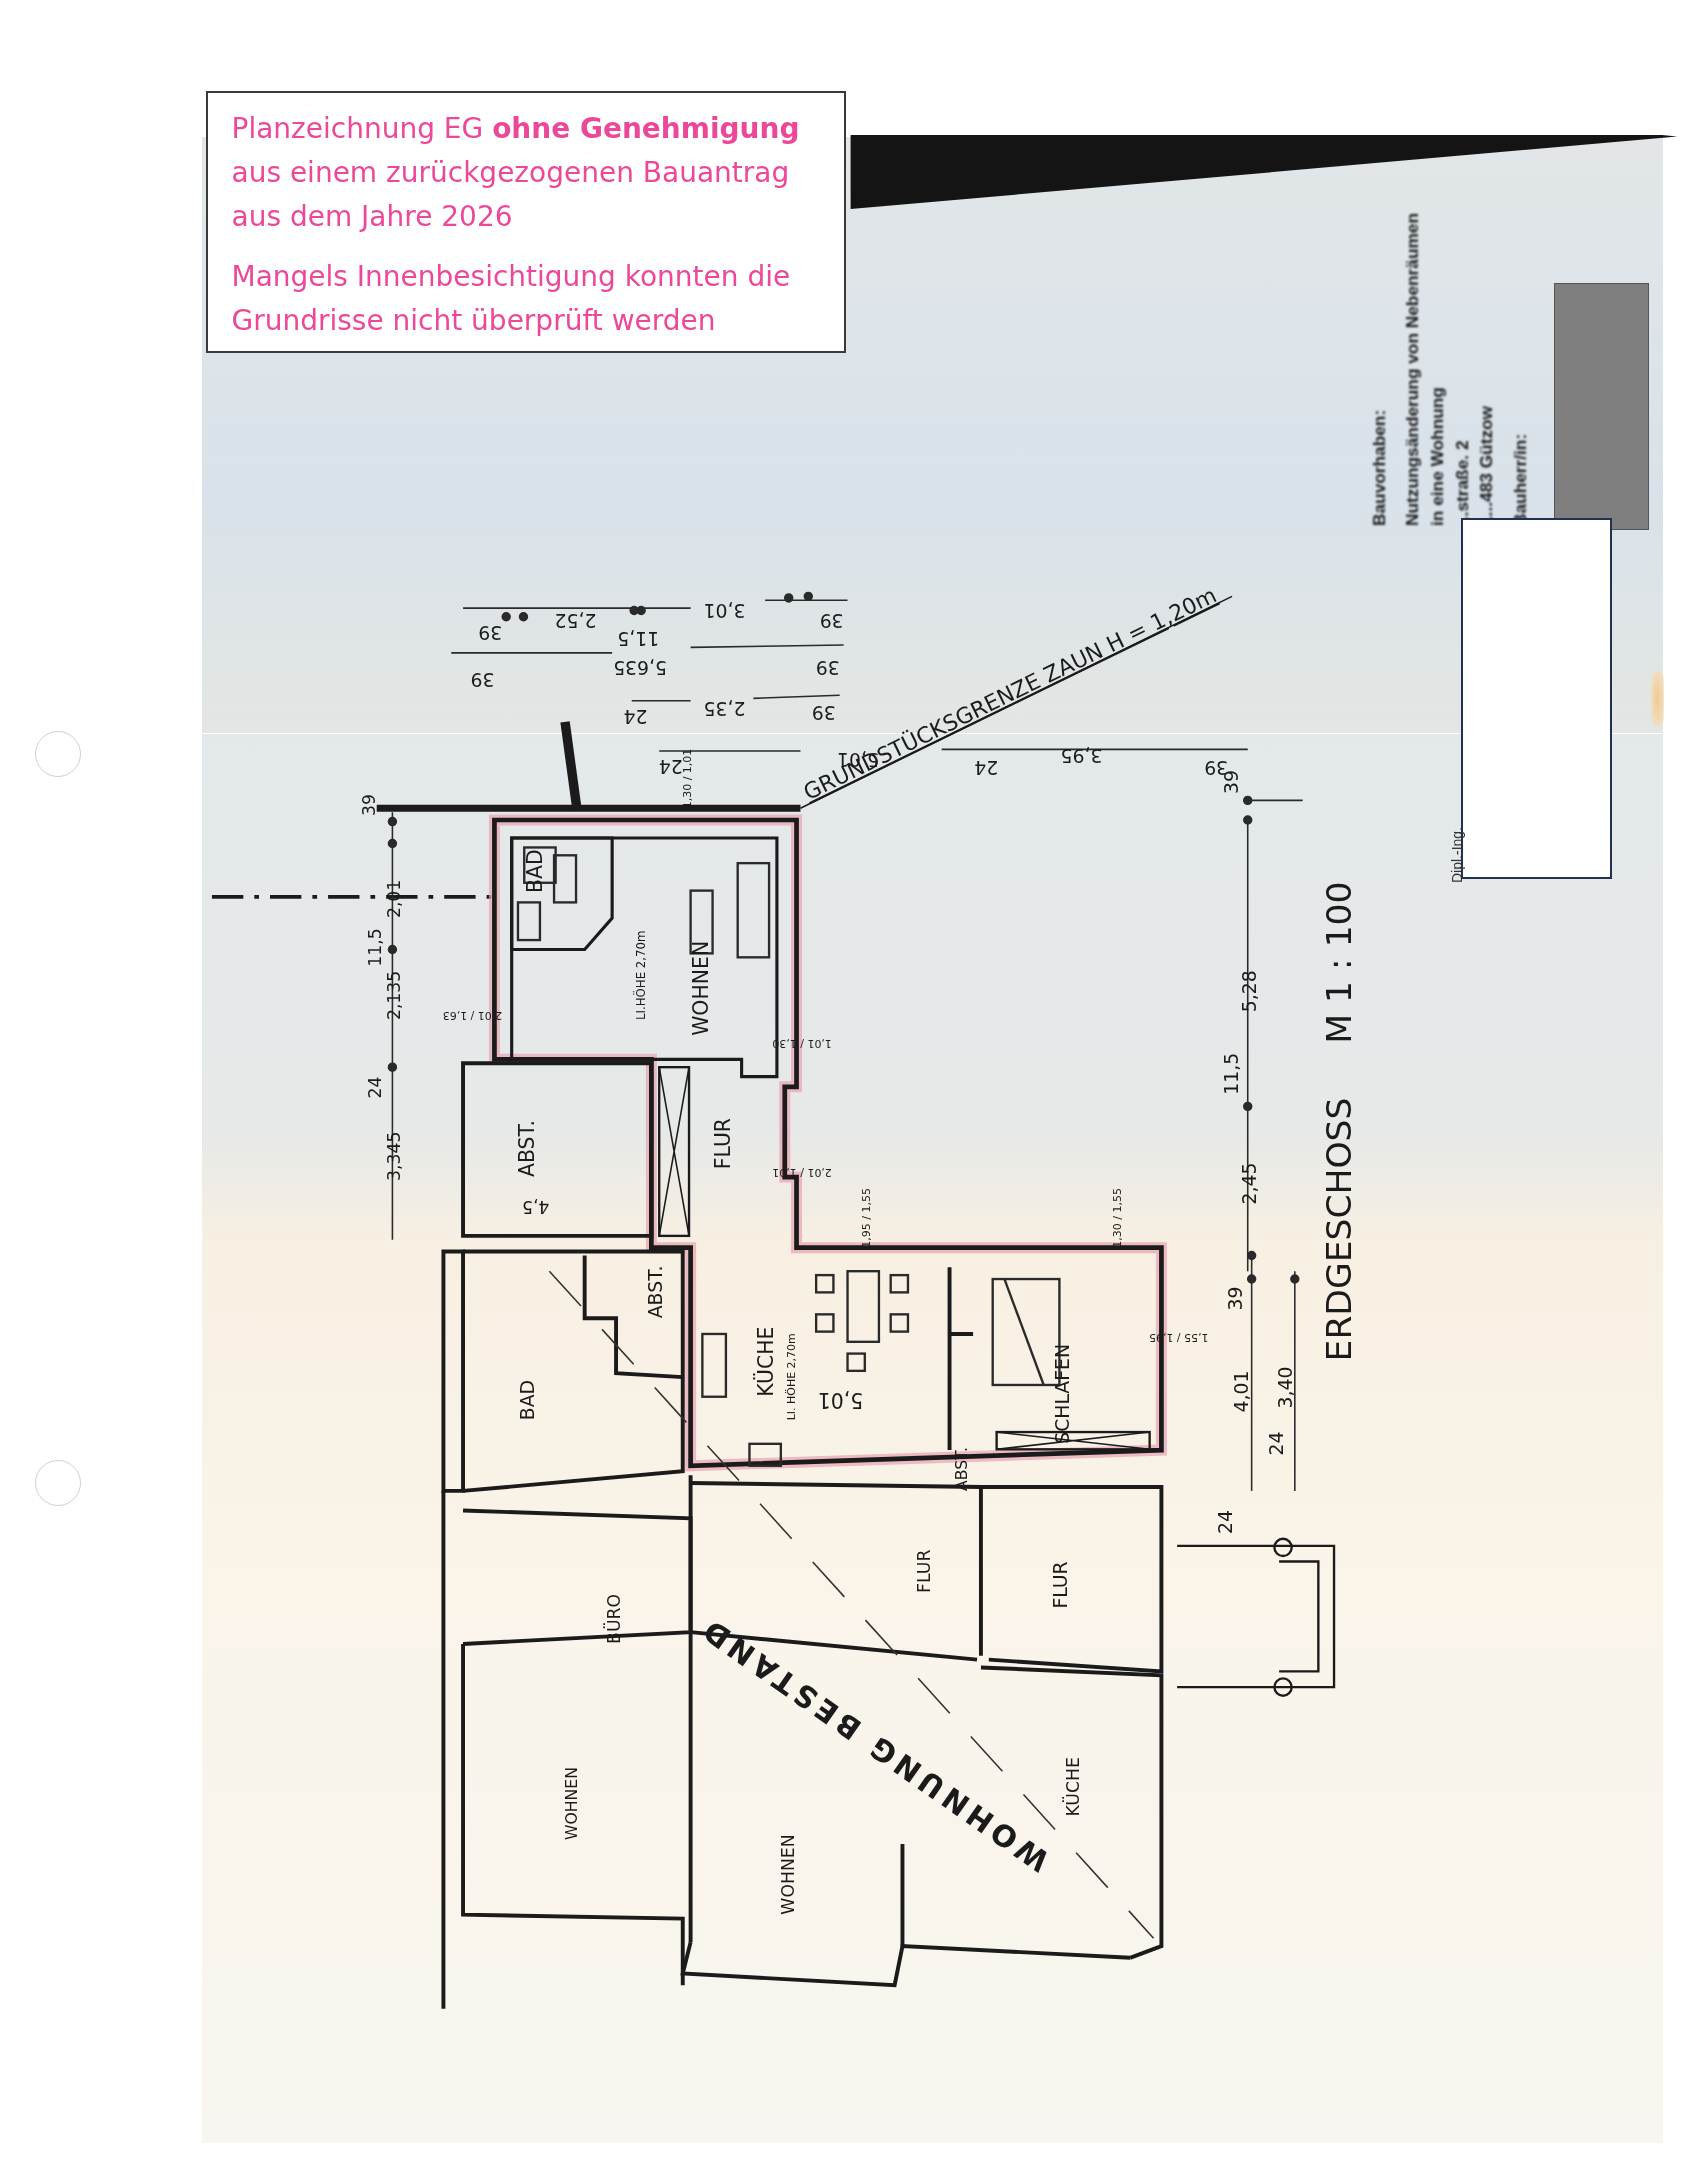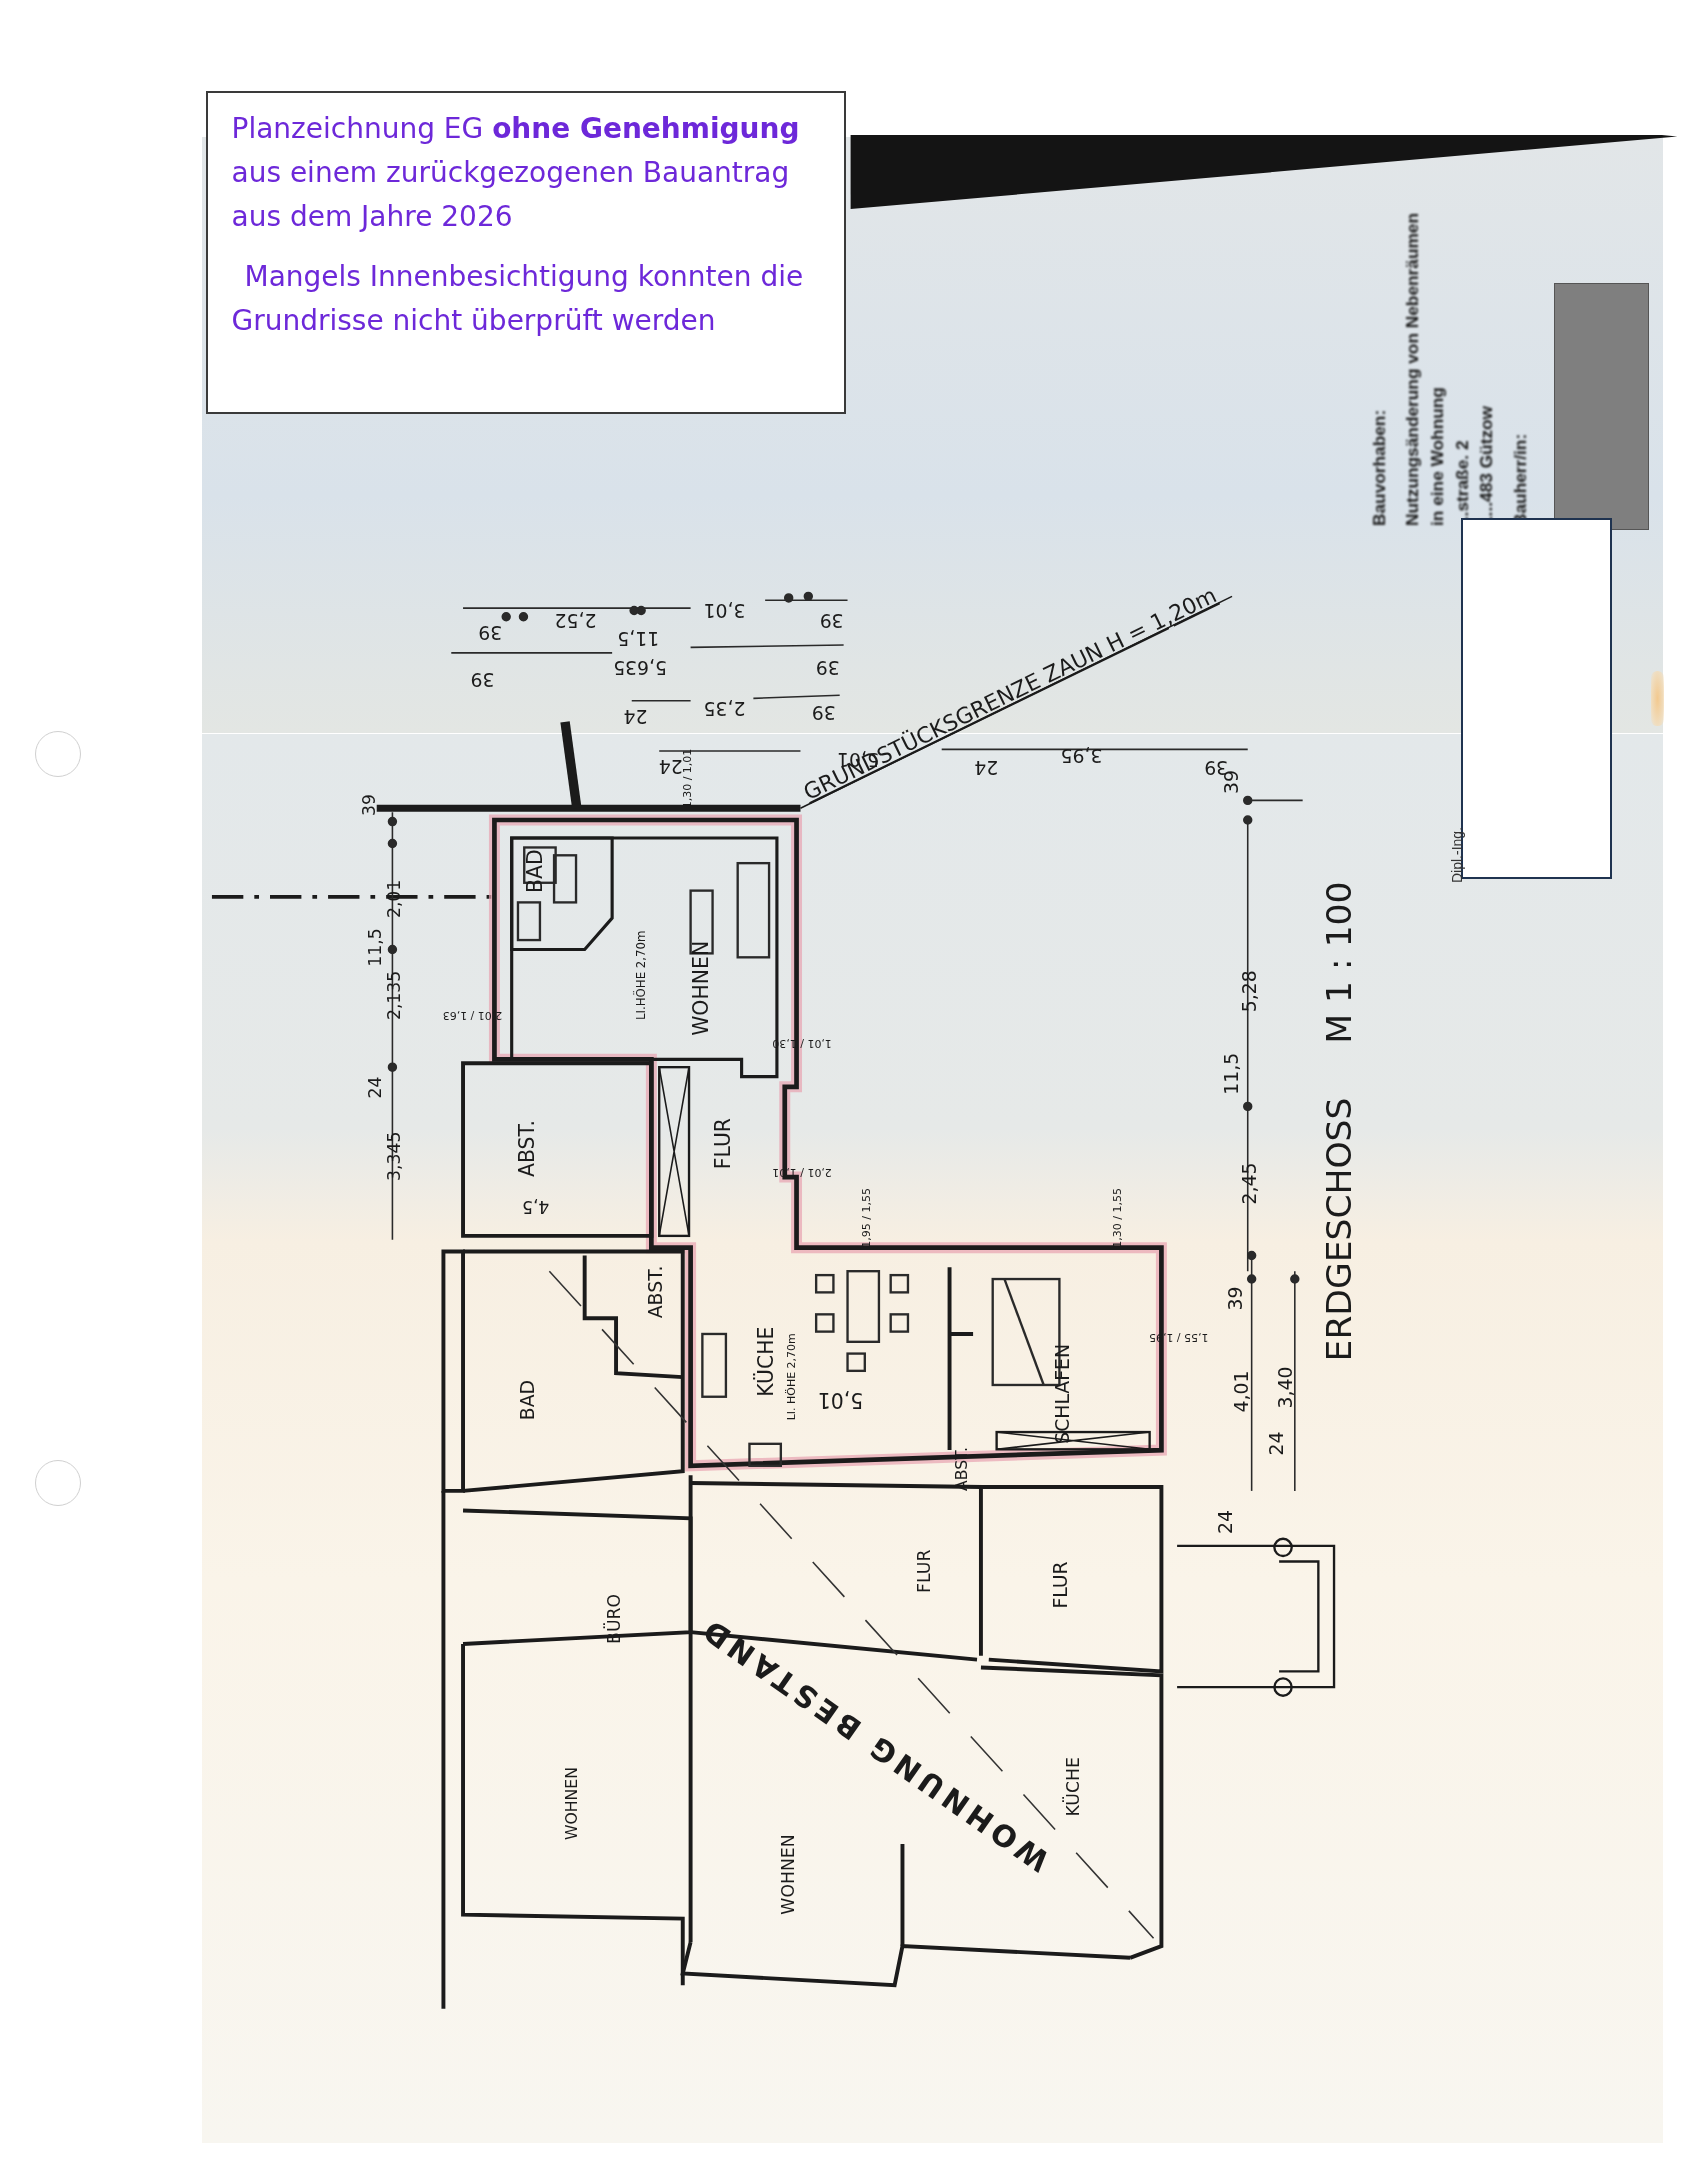--- a/index.html
+++ b/index.html
@@ -12,27 +12,27 @@
     position:absolute; left:202px; top:137px; width:1461px; height:2005px;
     background:linear-gradient(180deg,#e3e8ea 0%,#e6e9e8 28%,#f7efe2 36%,#faf4e9 60%,#f8f6f0 100%);
   }
   .sheet-sky {
     position:absolute; left:202px; top:137px; width:1461px; height:596px;
     background:linear-gradient(180deg,#e2e6e8 0%,#d9e2ea 60%,#e3e6e3 100%);
   }
   .wedge { position:absolute; left:848px; top:135px; }
   .hole { position:absolute; width:44px; height:44px; border-radius:50%; border:1.6px solid #d0d0d0; background:#fff; }
   .notice {
-    position:absolute; left:206px; top:91px; width:640px; height:323px;
+    position:absolute; left:206px; top:91px; width:640px; height:262px;
     background:#fff; border:2.4px solid #3a3a3a; box-sizing:border-box;
-    padding:14px 23.5px; color:#6d28d9;
+    padding:14px 23.5px; color:#ec4899;
     font-family:"DejaVu Sans", sans-serif; font-size:28px; line-height:44px;
   }
   .notice b { font-weight:bold; }
-  .notice .p2 { margin-top:15.7px;margin-left:13px; }
+  .notice .p2 { margin-top:15.7px; }
   .grey-box { position:absolute; left:1554px; top:283px; width:93px; height:245px; background:#7f7f7f; border:1.6px solid #555; }
   .white-box { position:absolute; left:1461px; top:518px; width:151px; height:361px; background:#fff; border:2.4px solid #1f3350; box-sizing:border-box; }
   .title-block { position:absolute; left:1369px; top:181px; width:188px; height:345px; }
   .tb-line {
     position:absolute; transform-origin:left top; transform:rotate(-90deg);
     white-space:nowrap; font-weight:bold; font-size:17.3px; color:#1a1a1a;
     font-family:"Liberation Sans", sans-serif; filter:blur(0.9px);
   }
   .dipl { position:absolute; left:1449px; top:883px; transform-origin:left top; transform:rotate(-90deg); font-size:14px; color:#333; white-space:nowrap; }
   .plan { position:absolute; left:0; top:0; }

